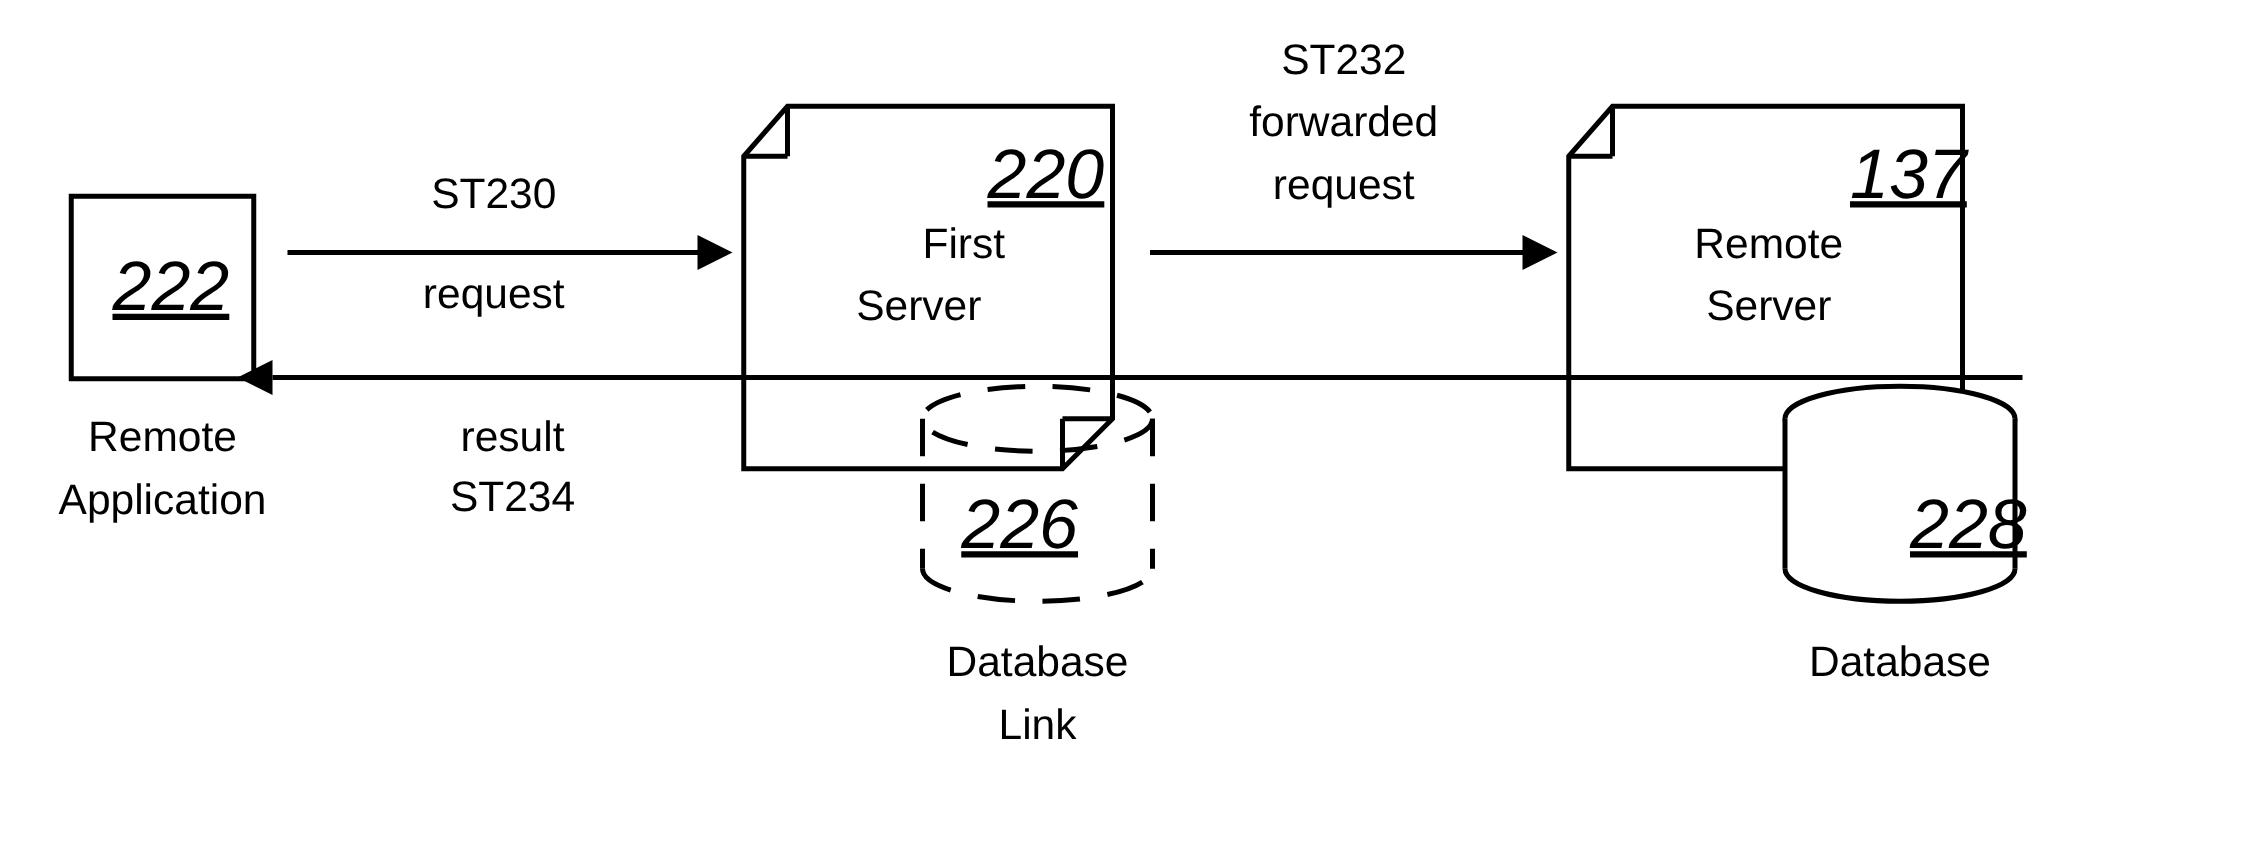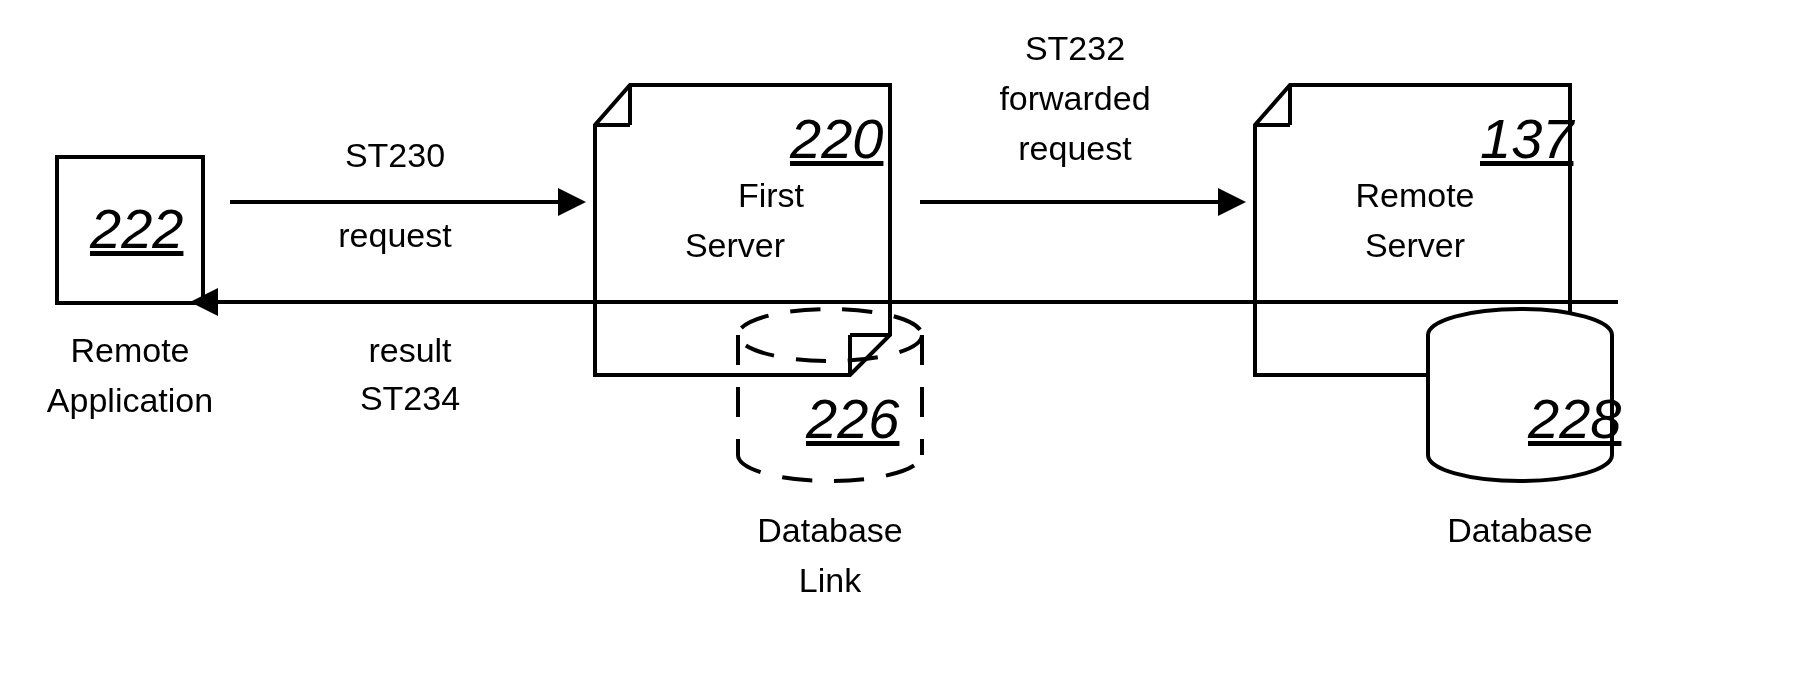--- a/index.html
+++ b/index.html
@@ -75,21 +75,21 @@
 <div class="label num" style="left:790px; top:105px;">220</div>
 <div class="label" style="left:656px; top:175px; width:230px;">First</div>
 <div class="label" style="left:620px; top:225px; width:230px;">Server</div>
 
 <svg style="position:absolute; left:730px; top:305px;" width="200" height="190">
   <ellipse cx="100" cy="30" rx="92" ry="26" fill="none" stroke="#000" stroke-width="4" stroke-dasharray="30 22"></ellipse>
   <line x1="8" y1="30" x2="8" y2="150" stroke="#000" stroke-width="4" stroke-dasharray="30 22"></line>
   <line x1="192" y1="30" x2="192" y2="150" stroke="#000" stroke-width="4" stroke-dasharray="30 22"></line>
   <path d="M 8 150 A 92 26 0 0 0 192 150" fill="none" stroke="#000" stroke-width="4" stroke-dasharray="30 22"></path>
 </svg>
-<div class="label num" style="left:806px; top:385px;">226</div>
+<div class="label num" style="left:769px; top:385px;">226</div>
 <div class="label" style="left:720px; top:510px; width:220px;">Database</div>
 <div class="label" style="left:720px; top:560px; width:220px;">Link</div>
 
 <div class="arrow-line" style="left:920px; top:200px; width:300px;"></div>
 <div class="arrow-head-right" style="left:1218px; top:188px;"></div>
 <div class="label" style="left:965px; top:28px; width:220px;">ST232</div>
 <div class="label" style="left:965px; top:78px; width:220px;">forwarded</div>
 <div class="label" style="left:965px; top:128px; width:220px;">request</div>
 
 <svg style="position:absolute; left:1250px; top:80px;" width="330" height="320">

